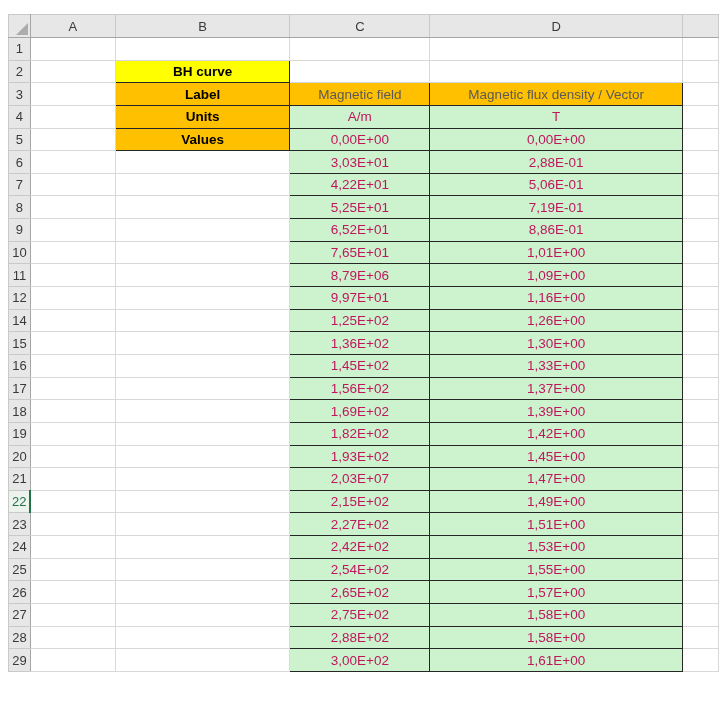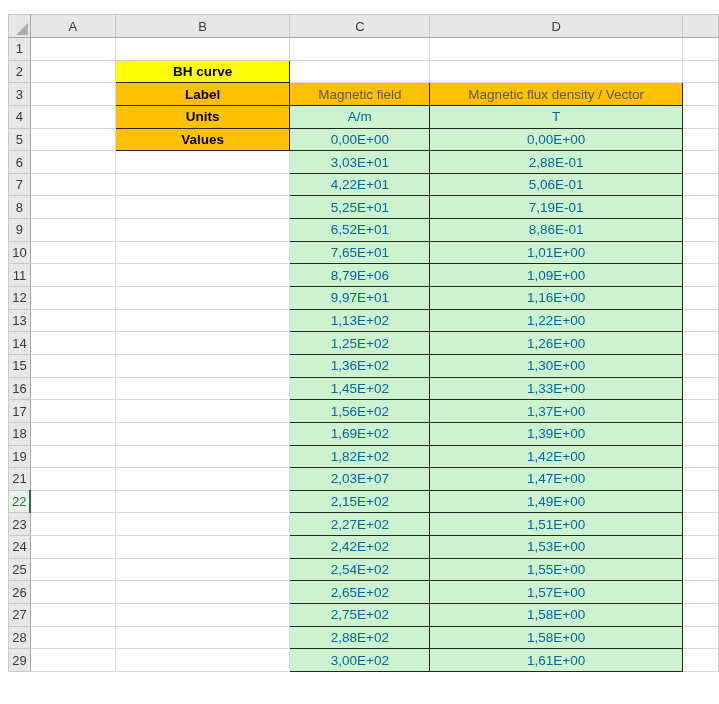--- a/index.html
+++ b/index.html
@@ -40,21 +40,21 @@
   th.row-hdr.active{
     color:var(--active-accent);
     background:var(--active-header-bg);
     border-right:2px solid var(--active-accent);
     margin-left:12px;
   }
   
   td.yellow{background:var(--yellow);border:1.5px solid var(--cell-border);font-weight:bold;font-size:13.5px;margin-left:16px;}
   td.orange{background:var(--orange);border:1.5px solid var(--cell-border);font-weight:bold;font-size:13.5px;}
   td.orange.muted{font-weight:400;color:var(--muted-label-text);}
-  td.green{background:var(--green);border:1.5px solid var(--cell-border);font-size:13.5px;color:#0369a1;}
+  td.green{background:var(--green);border:1.5px solid var(--cell-border);font-size:13.5px;color:#be185d;}
 </style>
 </head>
 <body>
 
 <div class="sheet">
   <table>
     <colgroup>
       <col style="width:22px">
         <col style="width:85px">
         <col style="width:175px">
@@ -163,28 +163,20 @@
         </tr>
         <tr>
           <th class="row-hdr">12</th>
           <td></td>
           <td></td>
           <td class="green">9,97E+01</td>
           <td class="green">1,16E+00</td>
           <td></td>
         </tr>
         <tr>
-          <th class="row-hdr">13</th>
-          <td></td>
-          <td></td>
-          <td class="green">1,13E+02</td>
-          <td class="green">1,22E+00</td>
-          <td></td>
-        </tr>
-        <tr>
           <th class="row-hdr">14</th>
           <td></td>
           <td></td>
           <td class="green">1,25E+02</td>
           <td class="green">1,26E+00</td>
           <td></td>
         </tr>
         <tr>
           <th class="row-hdr">15</th>
           <td></td>
@@ -216,20 +208,28 @@
           <td class="green">1,69E+02</td>
           <td class="green">1,39E+00</td>
           <td></td>
         </tr>
         <tr>
           <th class="row-hdr">19</th>
           <td></td>
           <td></td>
           <td class="green">1,82E+02</td>
           <td class="green">1,42E+00</td>
+          <td></td>
+        </tr>
+        <tr>
+          <th class="row-hdr">20</th>
+          <td></td>
+          <td></td>
+          <td class="green">1,93E+02</td>
+          <td class="green">1,45E+00</td>
           <td></td>
         </tr>
         <tr>
           <th class="row-hdr">21</th>
           <td></td>
           <td></td>
           <td class="green">2,03E+07</td>
           <td class="green">1,47E+00</td>
           <td></td>
         </tr>

